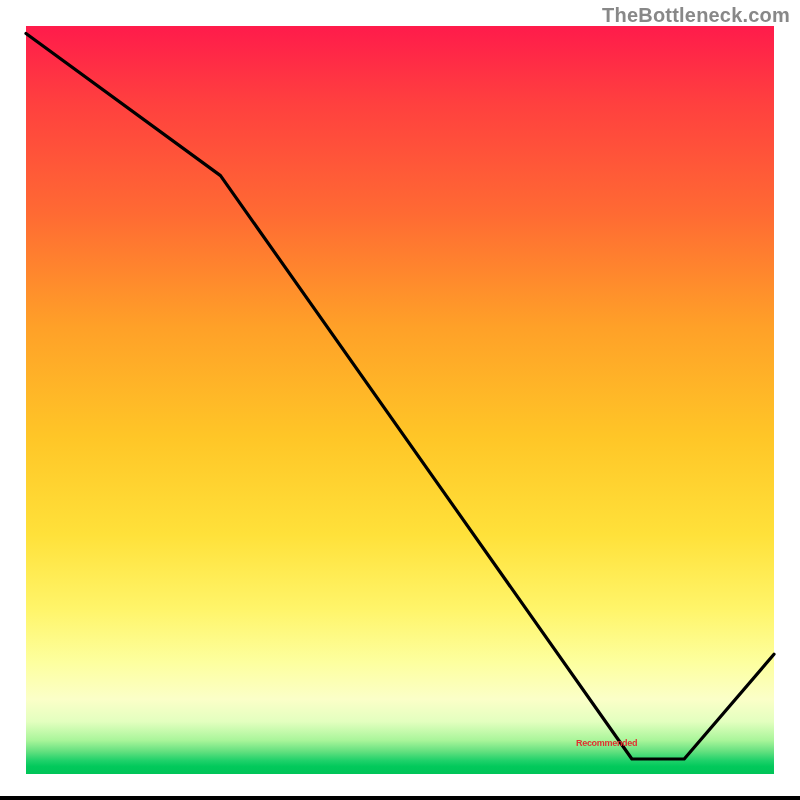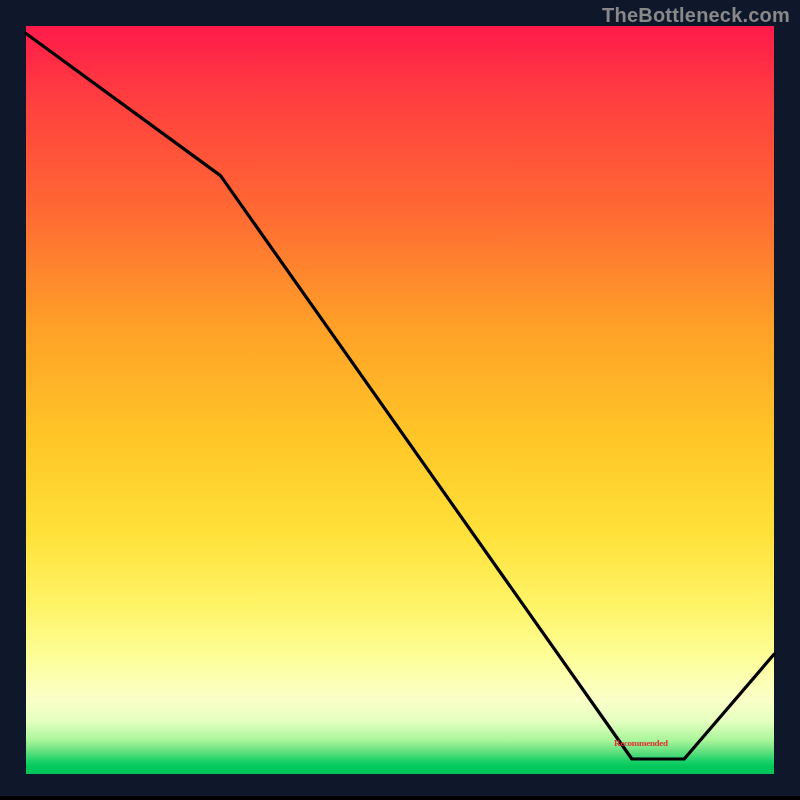--- a/index.html
+++ b/index.html
@@ -7,21 +7,21 @@
     padding: 0;
     width: 800px;
     height: 800px;
     background: #000;
     overflow: hidden;
   }
   .frame {
     position: relative;
     width: 800px;
     height: 796px;
-    background: #0f172a;
+    background: #ffffff;
   }
   .watermark {
     position: absolute;
     top: 4px;
     right: 10px;
     font-family: Arial, Helvetica, sans-serif;
     font-size: 20px;
     font-weight: 600;
     color: #888;
     letter-spacing: 0.2px;
@@ -76,16 +76,16 @@
 <div class="frame">
 
   <div class="watermark">TheBottleneck.com</div>
 
   <div class="plot">
 
     <svg class="curve" viewBox="0 0 748 748" preserveAspectRatio="none">
       <polyline id="bottleneck-polyline" fill="none" stroke="#000" stroke-width="3.2" stroke-linejoin="round" stroke-linecap="round" points="0.0,7.5 194.5,149.6 605.9,733.0 658.2,733.0 748.0,628.3"></polyline>
     </svg>
 
-    <div class="series-label" id="annotation-0" style="left: 588px; top: 712.08px; font-family: Liberation Serif, serif;">Recommended</div>
+    <div class="series-label" id="annotation-0" style="left: 550px; top: 712.08px;">Recommended</div>
 
   </div>
 </div>
 
 </body></html>

